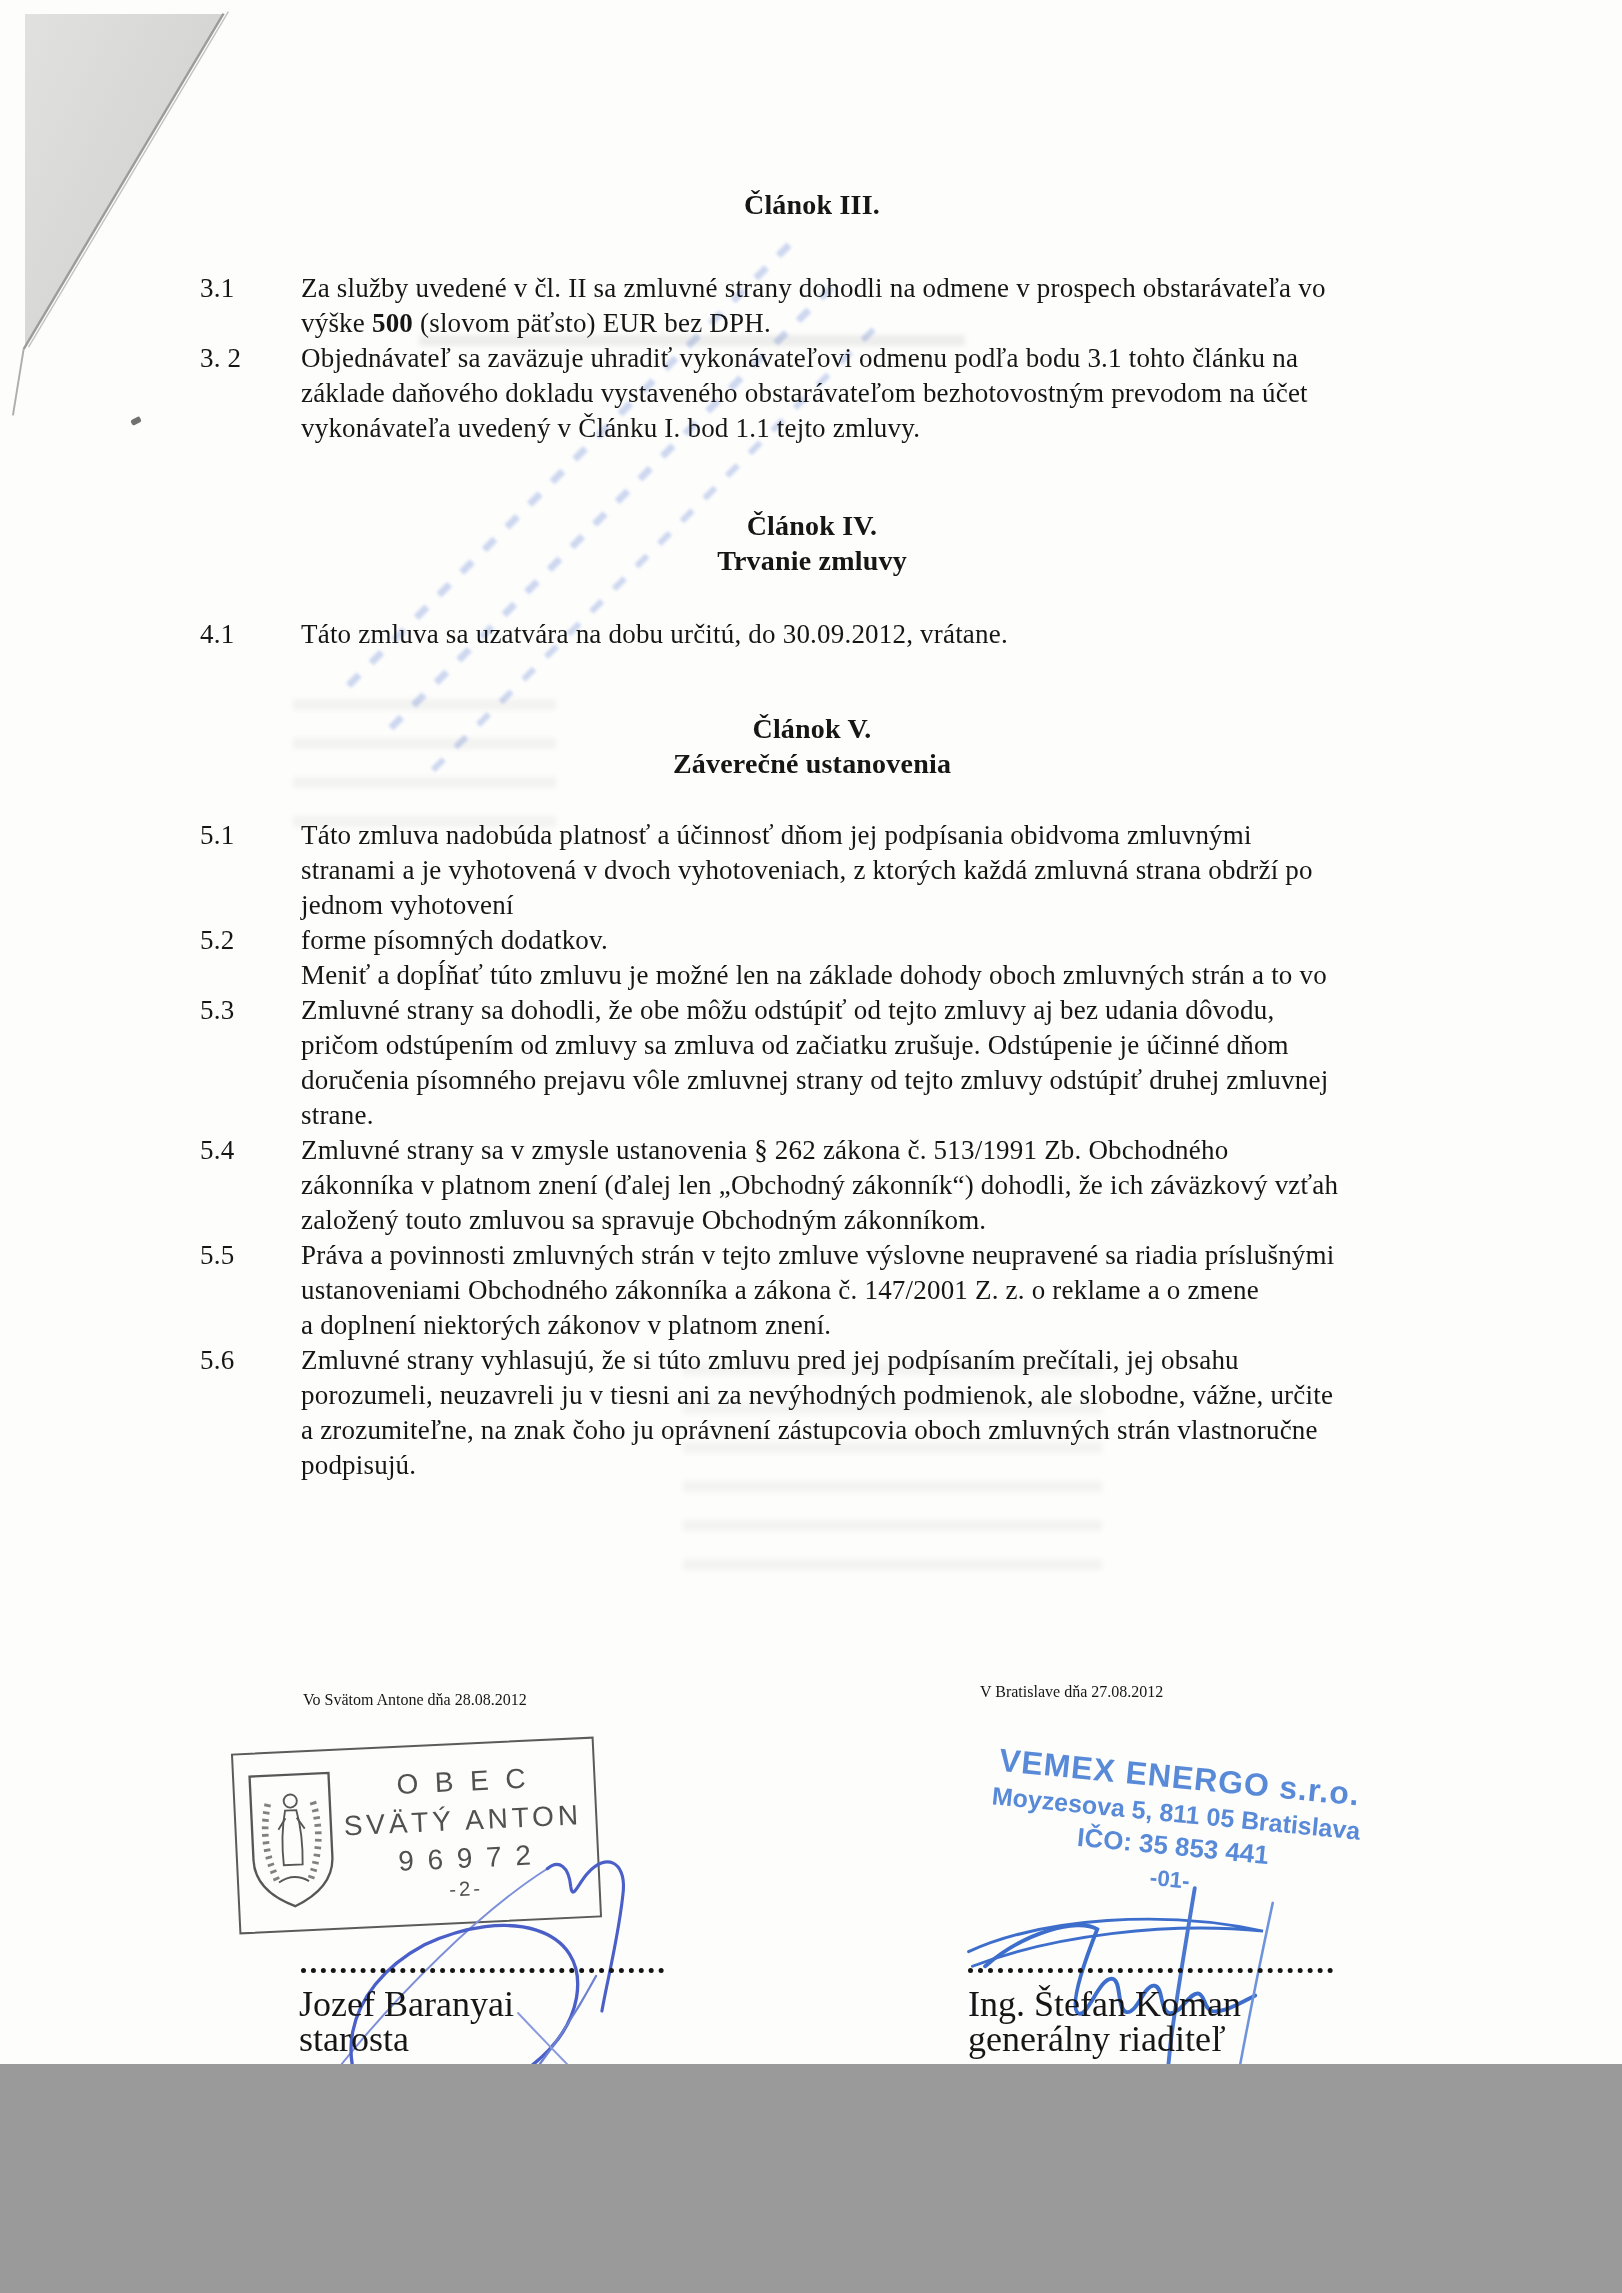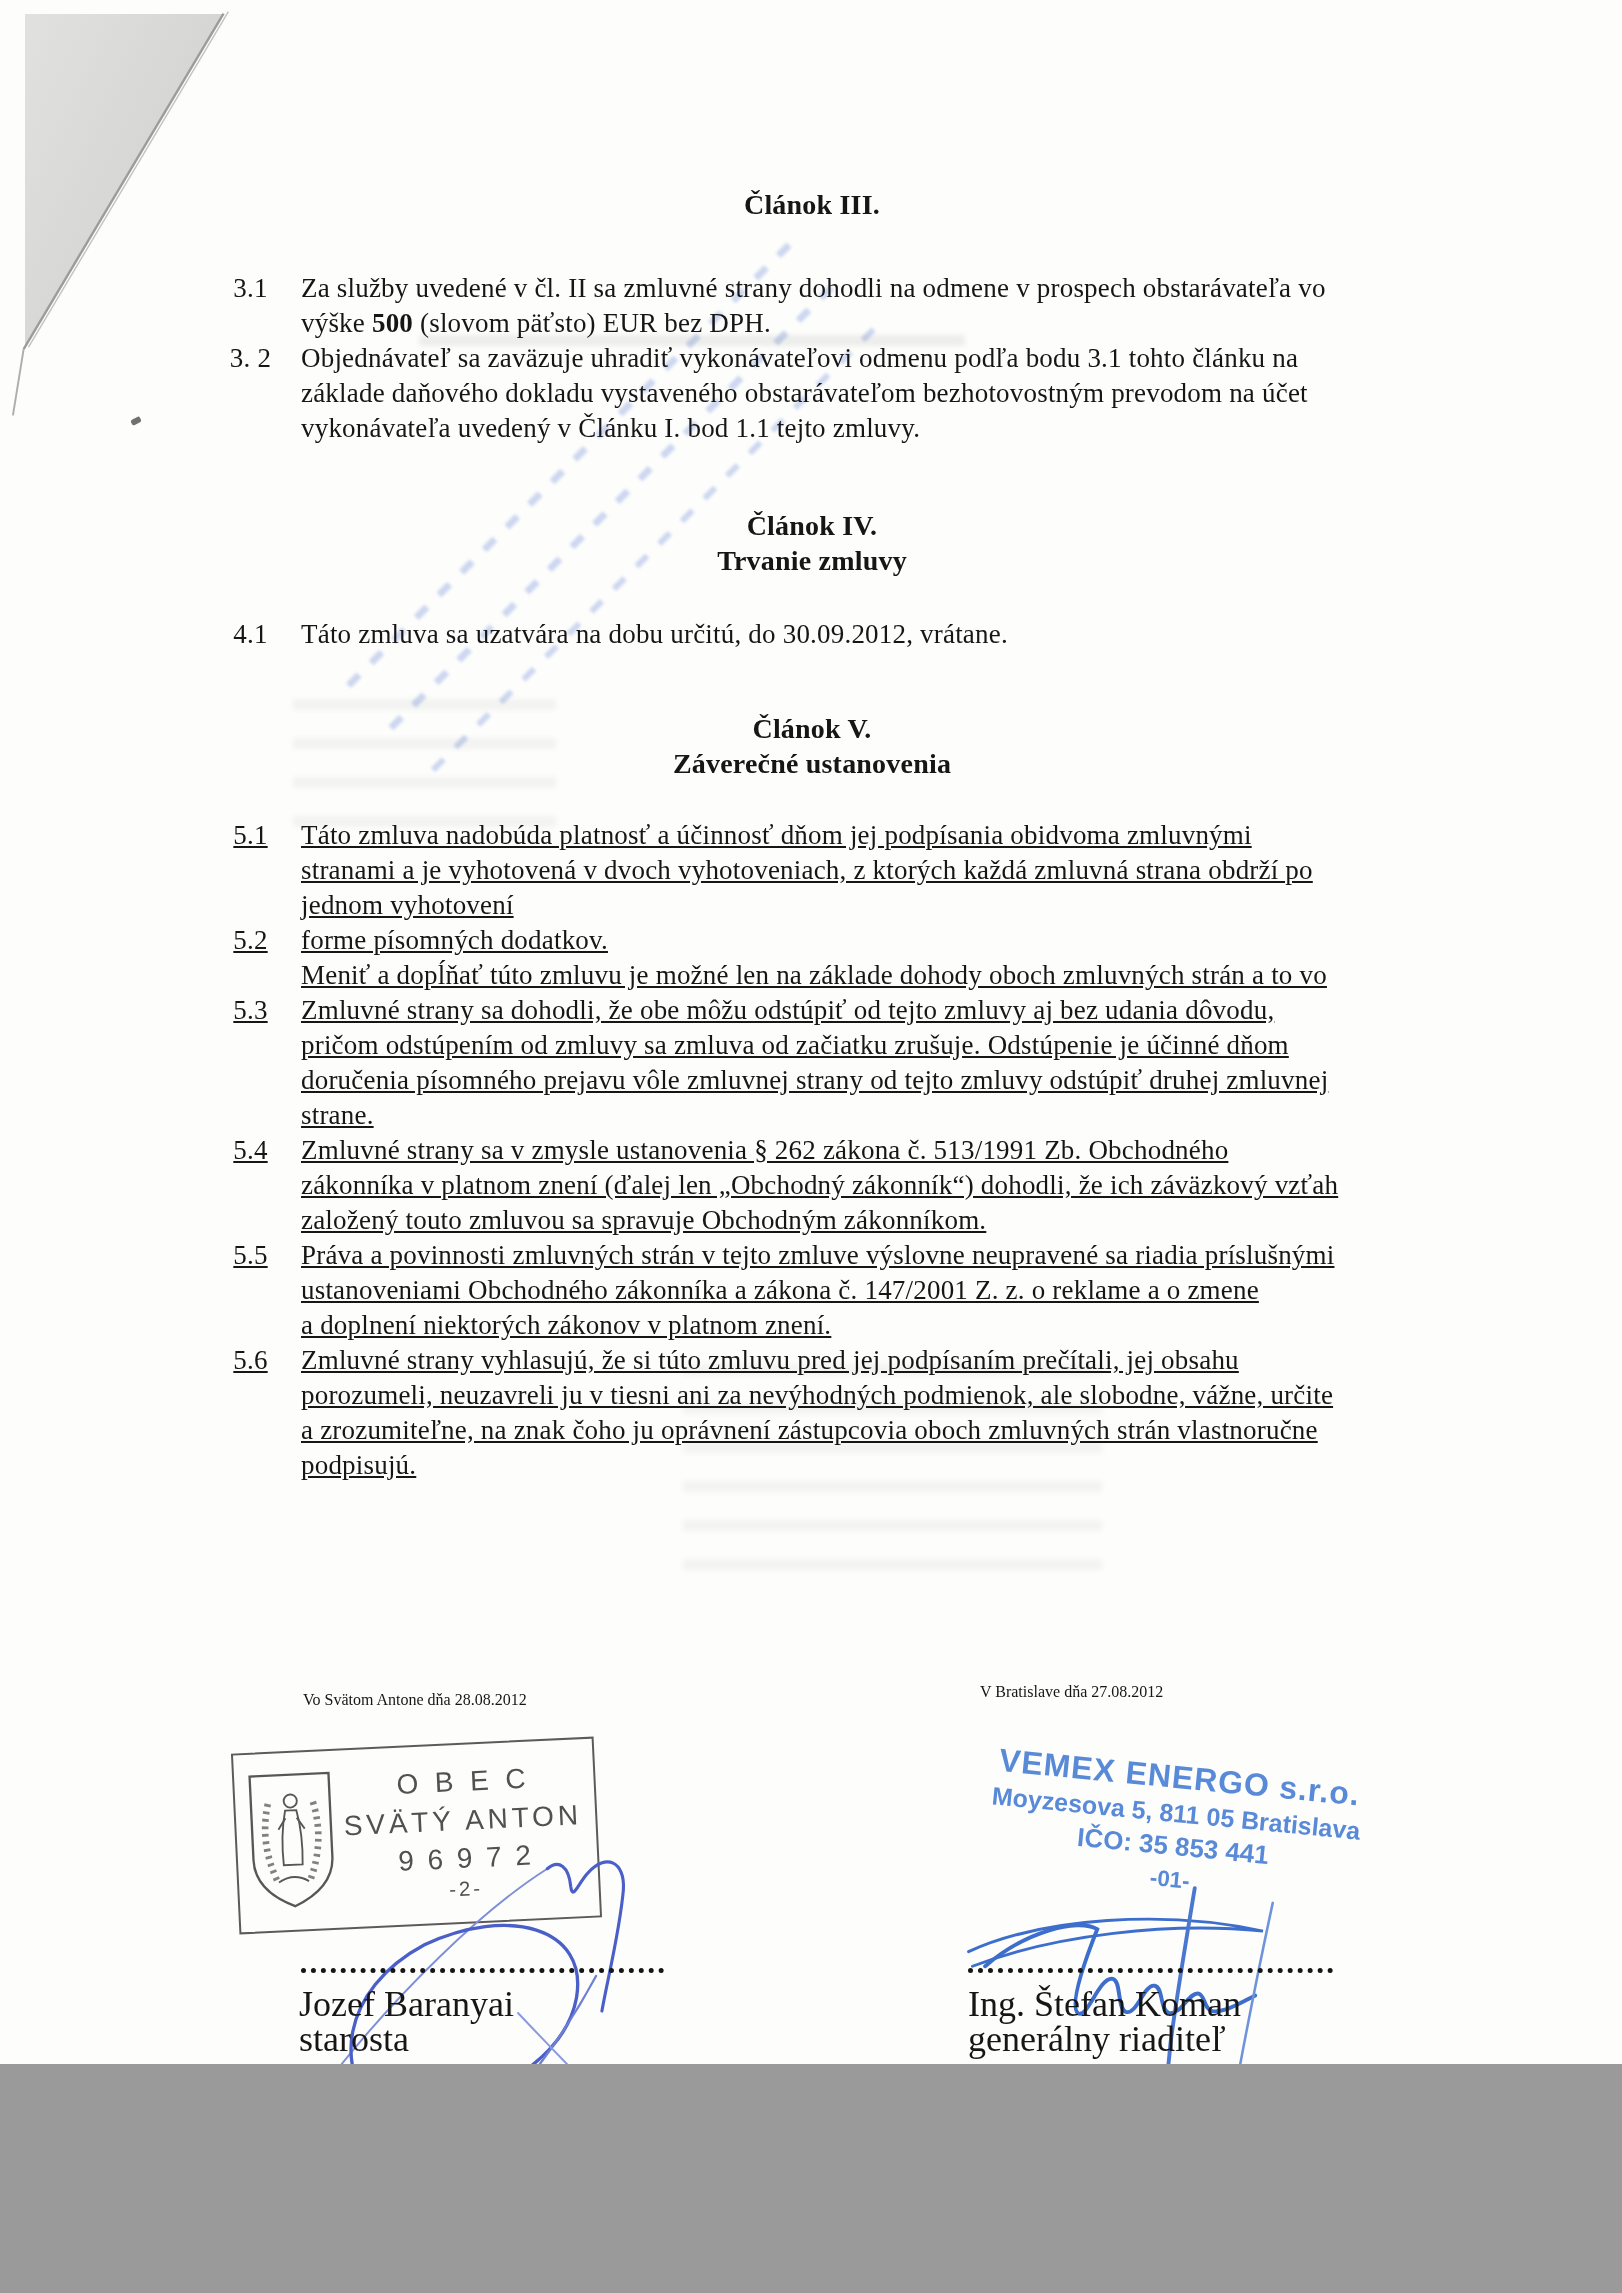--- a/index.html
+++ b/index.html
@@ -37,23 +37,23 @@
     border-radius:50%;opacity:.3;}
   
   .content{position:absolute;left:200px;top:0;width:1224px;
     font-size:27px;line-height:35px;letter-spacing:0.2px;}
   .h-title,.h-sub{font-weight:bold;text-align:center;font-size:28px;line-height:35px;}
   #art3{margin-top:187px;}
   #art3 .items{margin-top:49px;}
   #art4{margin-top:62px;}
   #art4 .items{margin-top:39px;}
   #art5{margin-top:59px;}
-  #art5 .items{margin-top:37px;text-decoration:underline;}
+  #art5 .items{margin-top:37px;}
   .item{display:flex;align-items:flex-start;}
-  .num{width:101px;flex:none;text-align:center;}
+  .num{width:101px;flex:none;}
   .text{flex:1;}
   .b{font-weight:bold;}
   
   .sig-row{position:absolute;left:200px;top:1683px;width:1224px;height:611px;}
   .date-left{position:absolute;left:103px;top:8px;}
   .date-right{position:absolute;left:780px;top:0;}
   .stamp-left{
     position:absolute;left:35px;top:62px;width:363px;height:181px;
     border:2.9px solid #4e4e4c;transform:rotate(-2.7deg);
     display:flex;align-items:center;box-sizing:border-box;padding:3.9px 7.8px;

